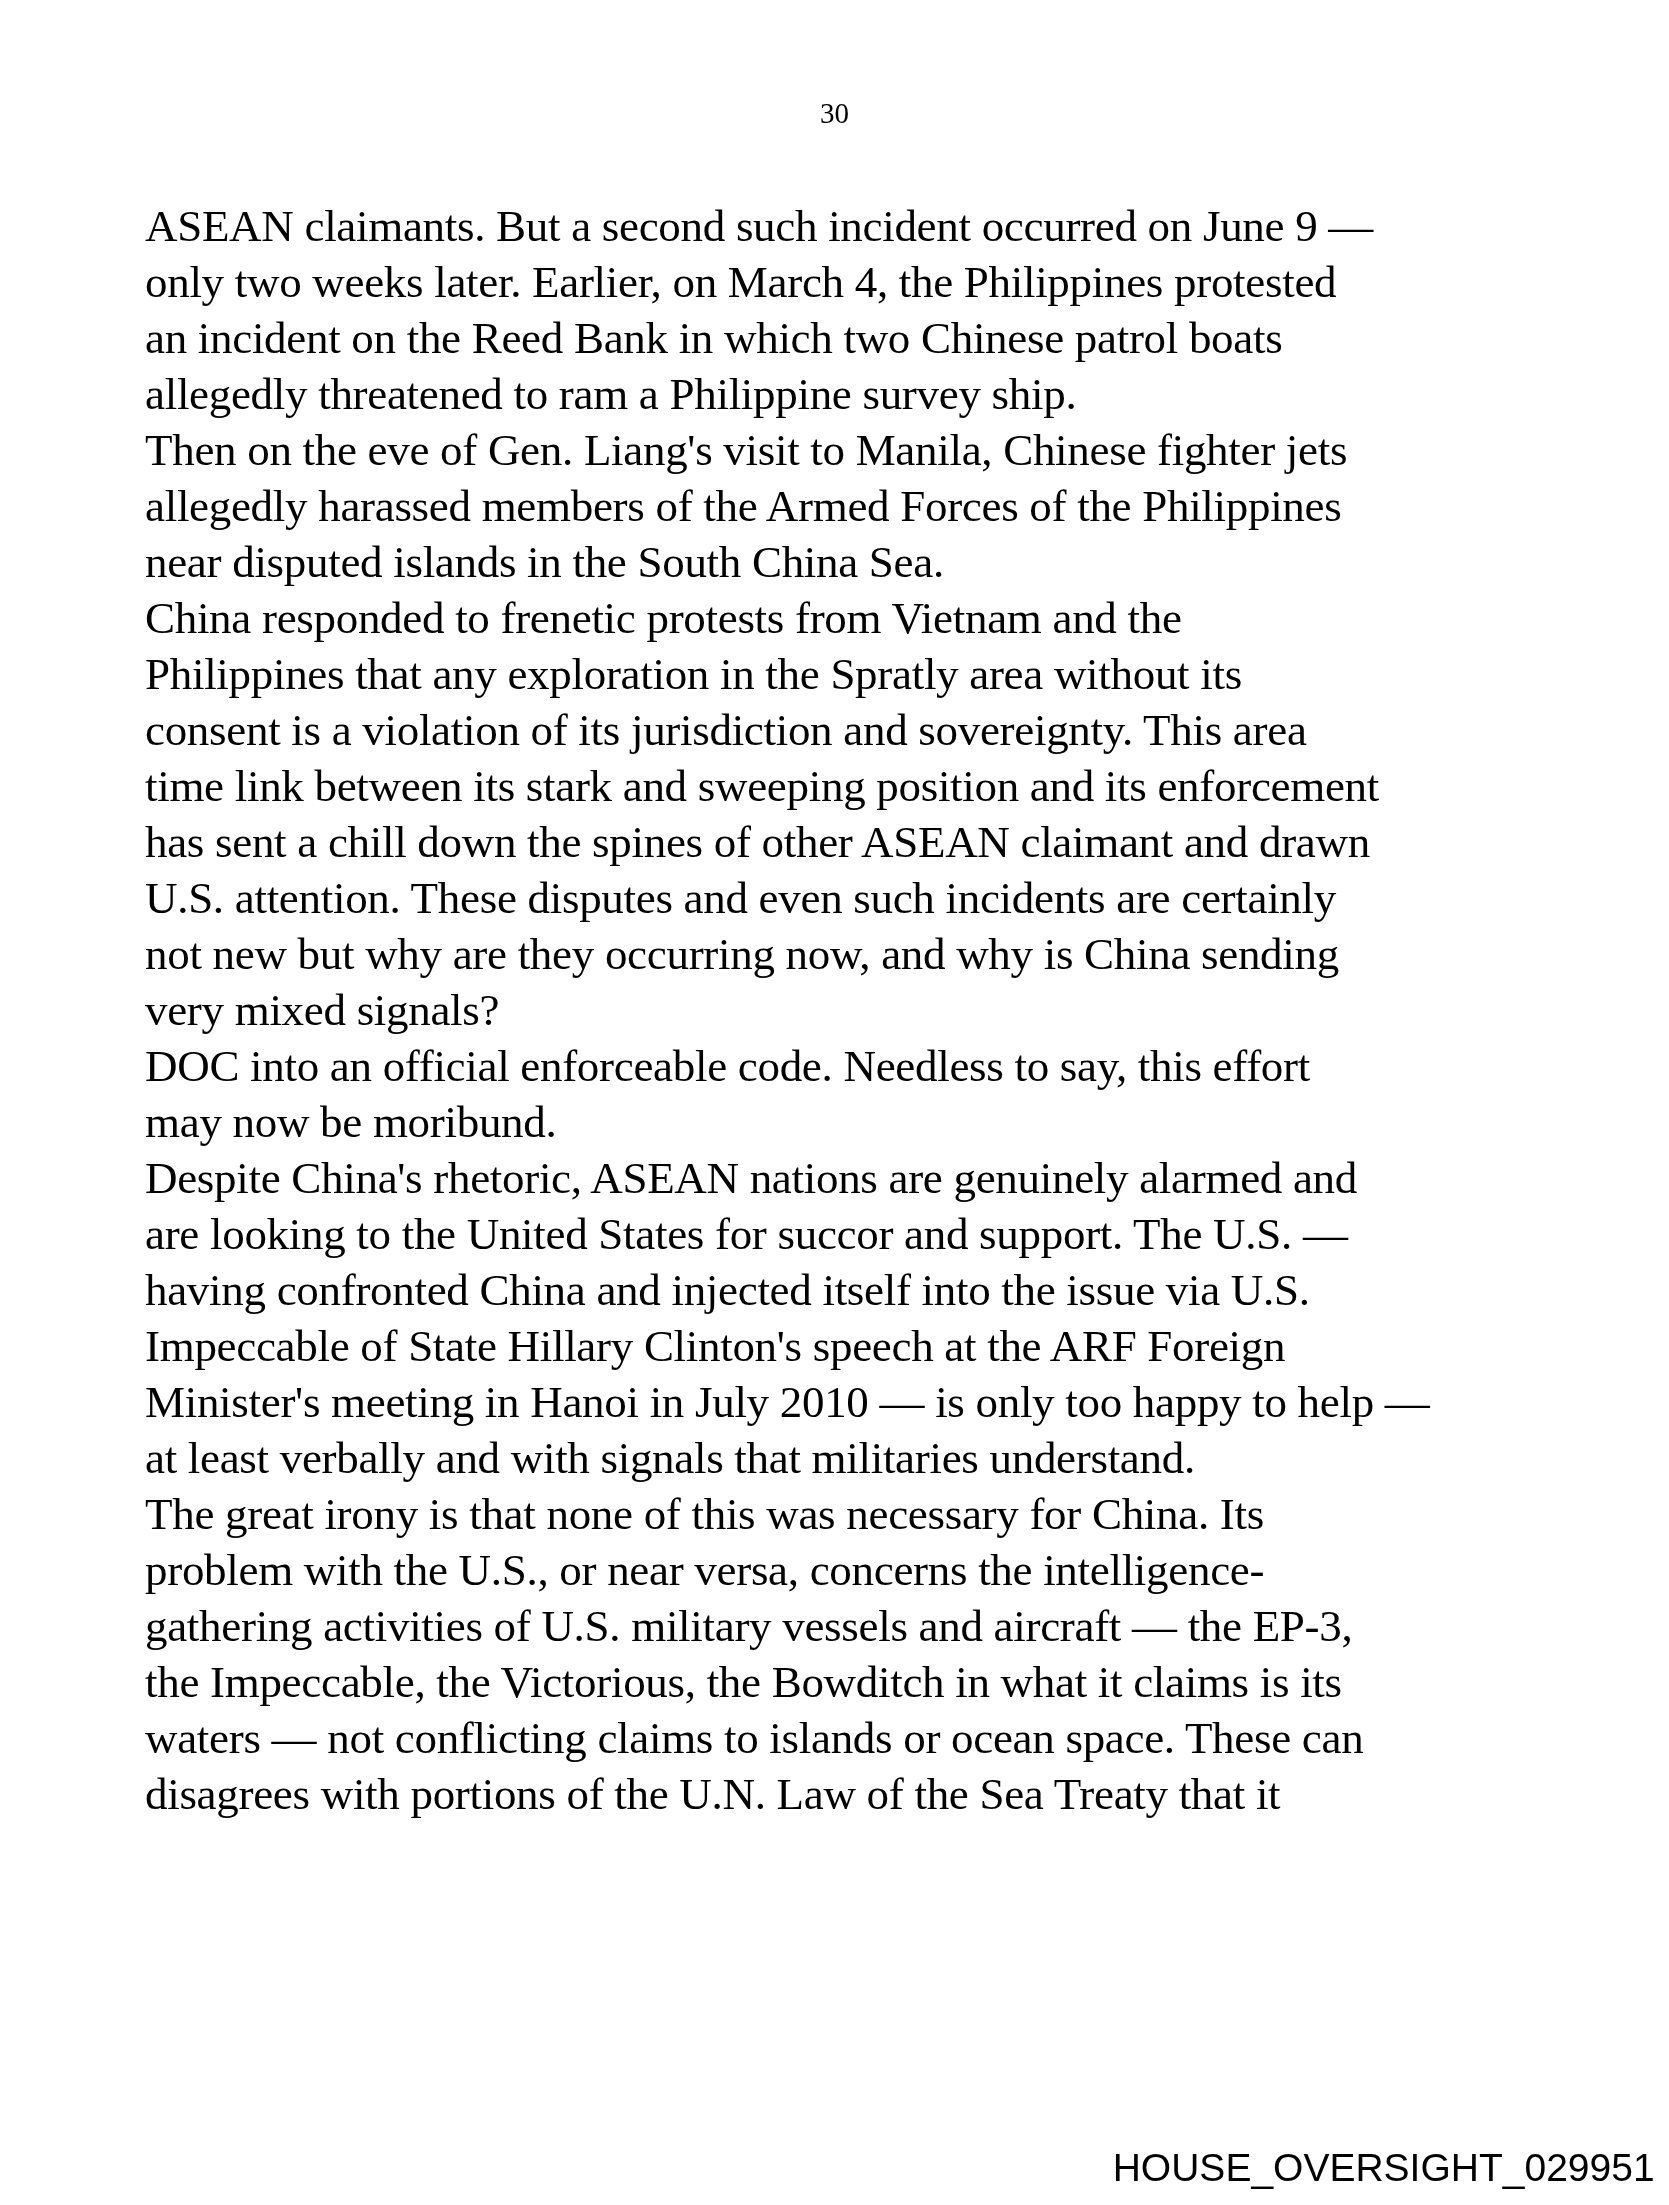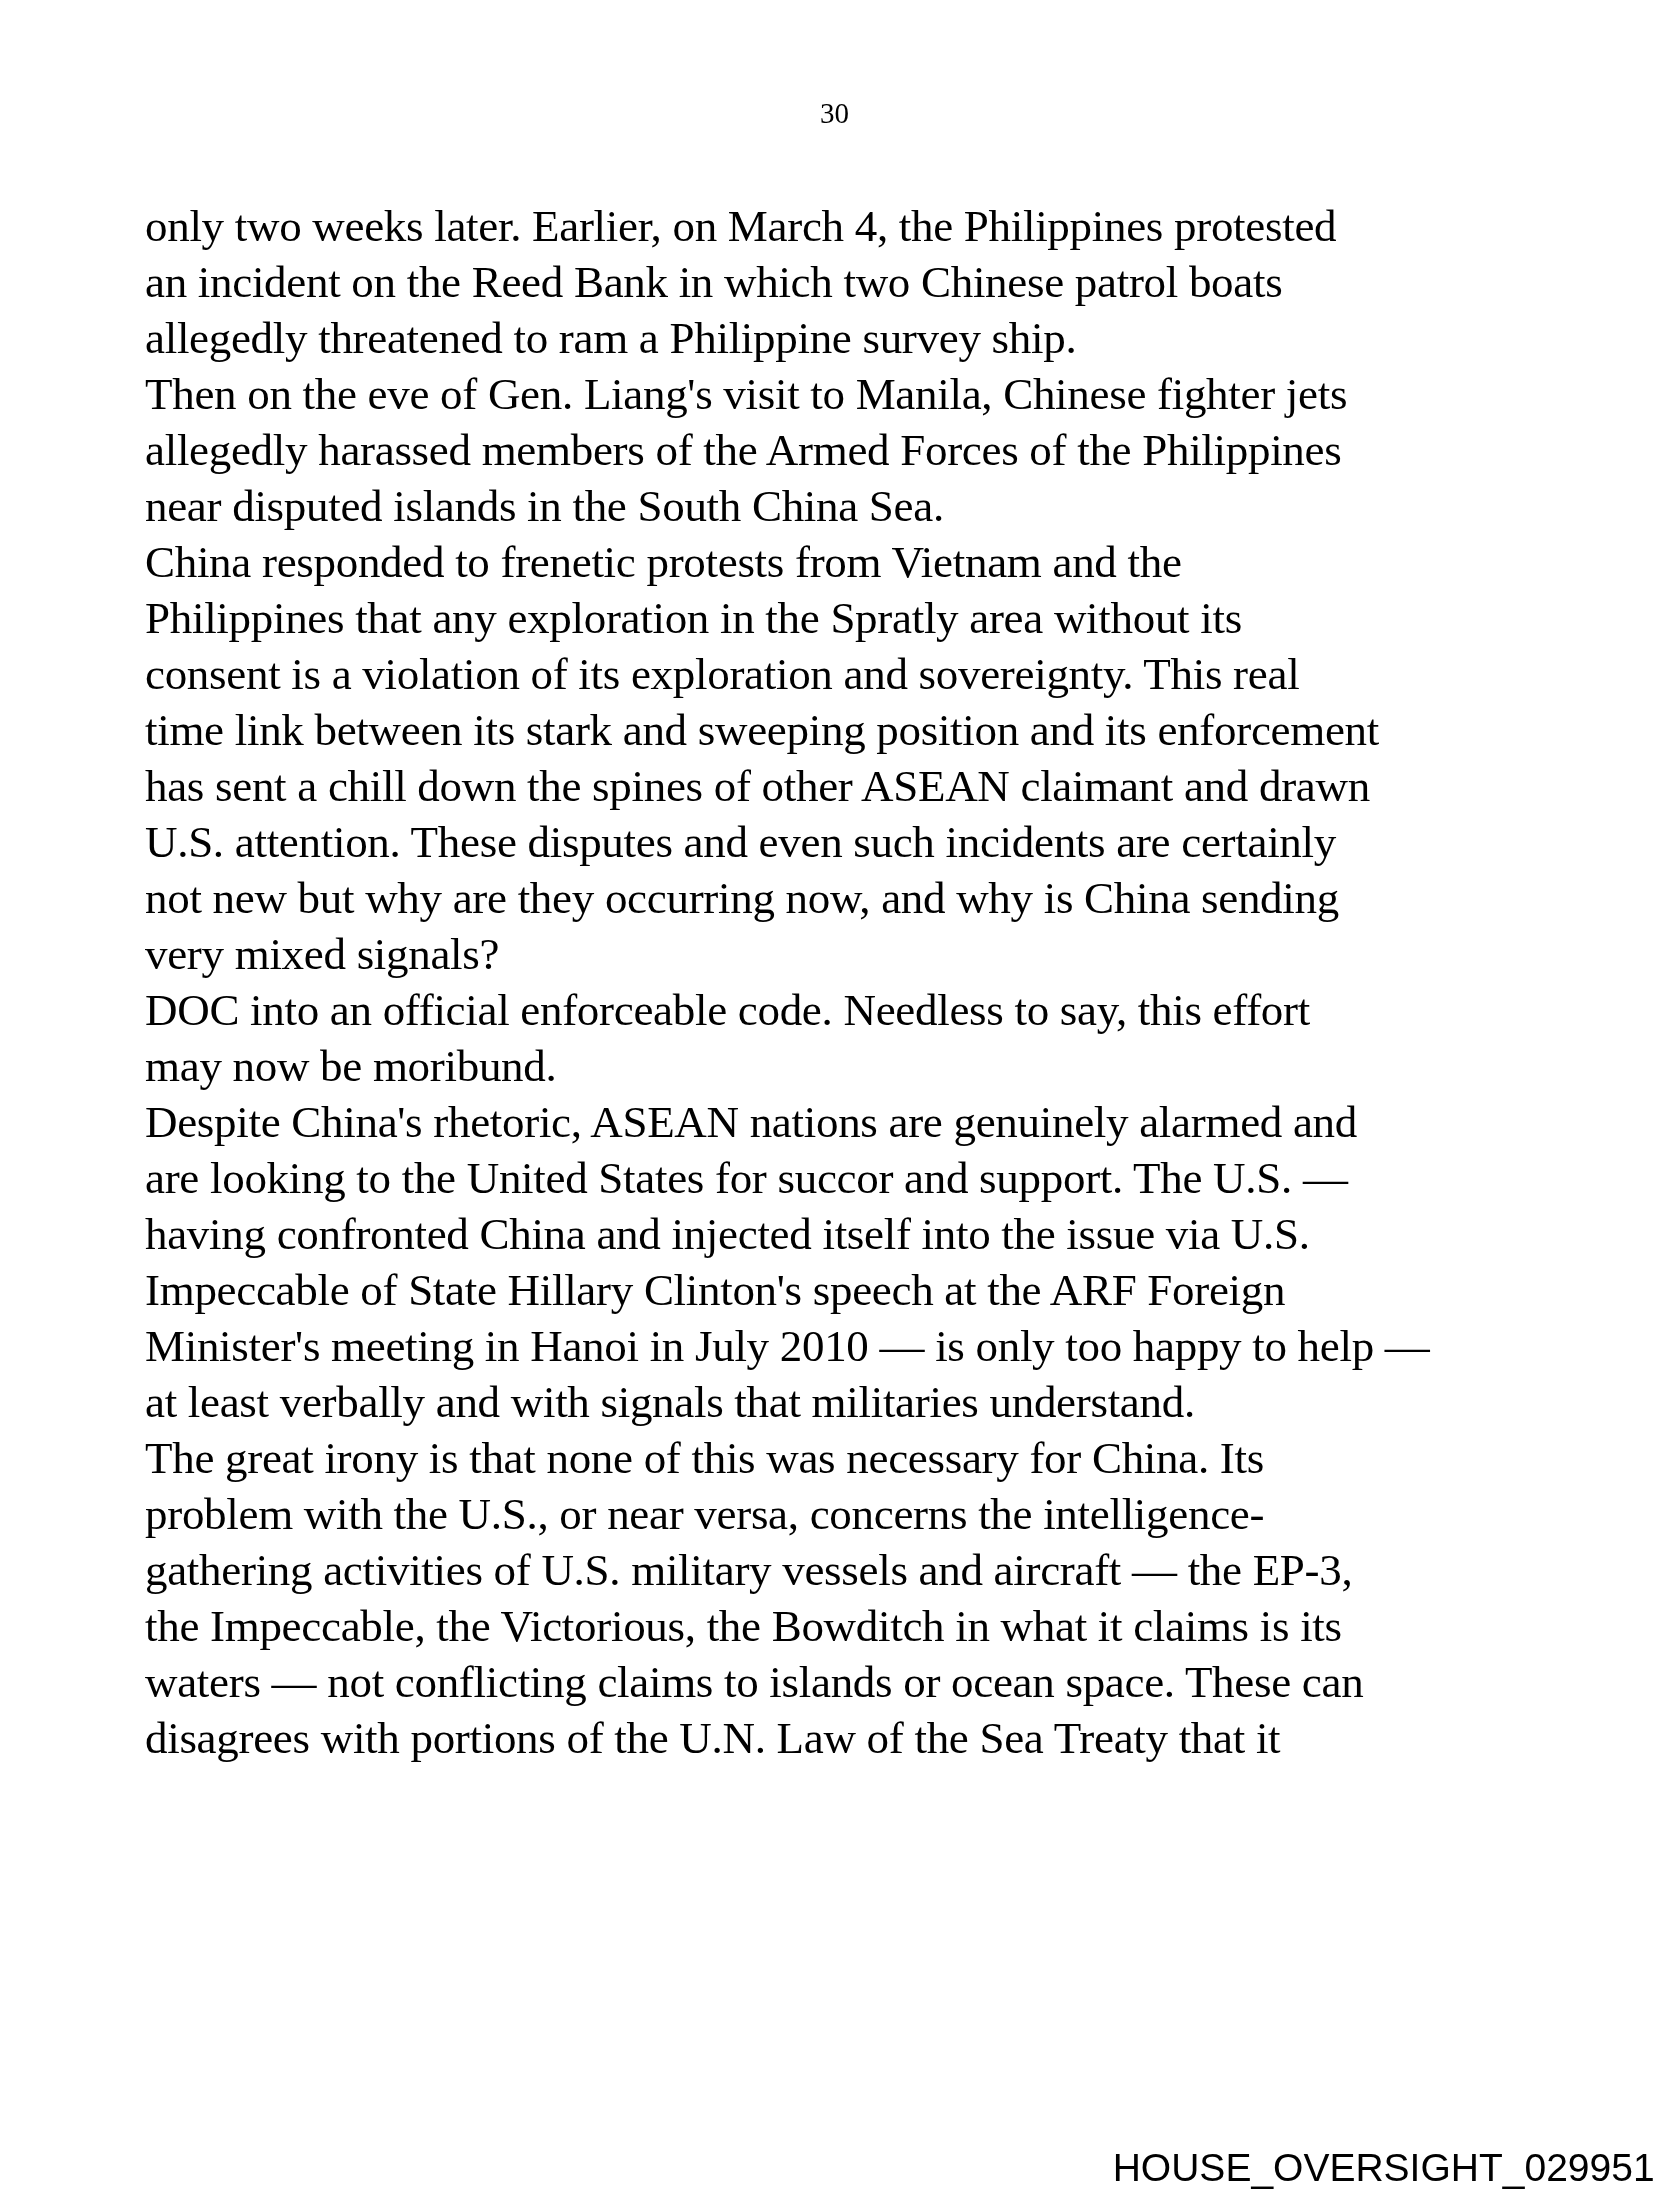--- a/index.html
+++ b/index.html
@@ -19,33 +19,34 @@
     font-family: "Liberation Sans", sans-serif; font-size: 39px; color: #000;
   }
 </style>
 </head>
 <body>
 
 <div class="page-number">30</div>
 
 <div class="body-text">
   <div>
+    <span class="line">ASEAN claimants. But a second such incident occurred on June 9 —</span>
     <span class="line">only two weeks later. Earlier, on March 4, the Philippines protested</span>
     <span class="line">an incident on the Reed Bank in which two Chinese patrol boats</span>
     <span class="line">allegedly threatened to ram a Philippine survey ship.</span>
   </div>
   <div>
     <span class="line">Then on the eve of Gen. Liang's visit to Manila, Chinese fighter jets</span>
     <span class="line">allegedly harassed members of the Armed Forces of the Philippines</span>
     <span class="line">near disputed islands in the South China Sea.</span>
   </div>
   <div>
     <span class="line">China responded to frenetic protests from Vietnam and the</span>
     <span class="line">Philippines that any exploration in the Spratly area without its</span>
-    <span class="line">consent is a violation of its exploration and sovereignty. This real</span>
+    <span class="line">consent is a violation of its jurisdiction and sovereignty. This area</span>
     <span class="line">time link between its stark and sweeping position and its enforcement</span>
     <span class="line">has sent a chill down the spines of other ASEAN claimant and drawn</span>
     <span class="line">U.S. attention. These disputes and even such incidents are certainly</span>
     <span class="line">not new but why are they occurring now, and why is China sending</span>
     <span class="line">very mixed signals?</span>
   </div>
   <div>
     <span class="line">DOC into an official enforceable code. Needless to say, this effort</span>
     <span class="line">may now be moribund.</span>
   </div>

